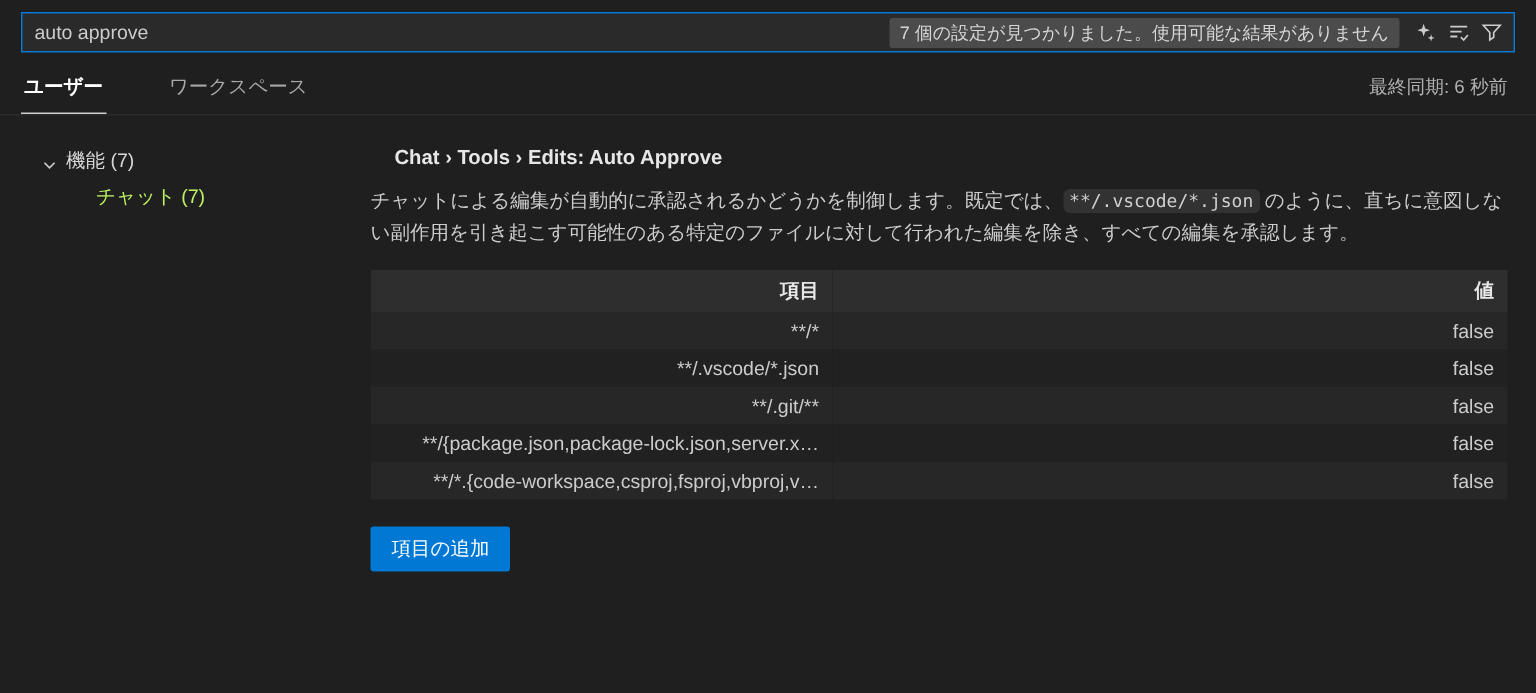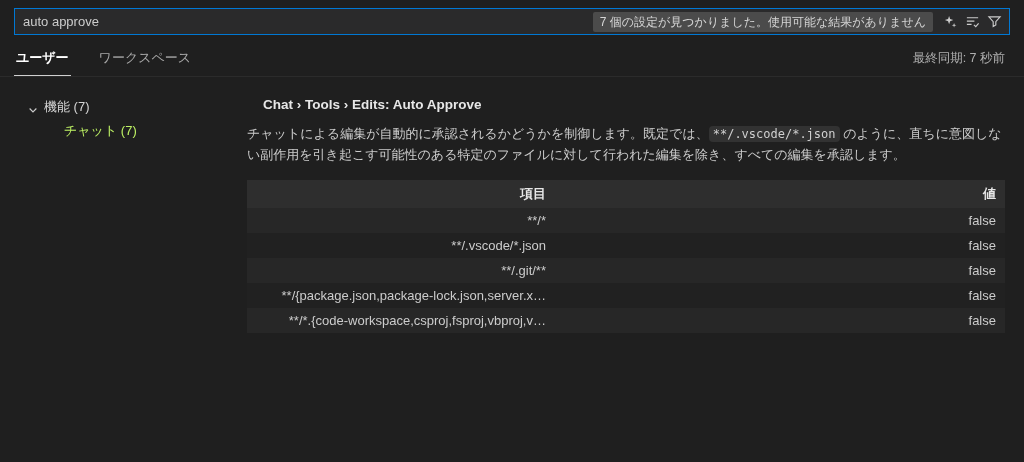--- a/index.html
+++ b/index.html
@@ -43,21 +43,21 @@
   }
   .icon-btn svg { display: block; }
 
   
   .tab-row {
     display: flex; align-items: stretch;
     padding: 0 19px 0 14px;
     height: 36px;
     border-bottom: 1px solid #2b2b2b;
   }
-  .tabs { display: flex; gap: 26px; text-align: center; }
+  .tabs { display: flex; gap: 40px; text-align: center; }
   .tab {
     display: flex; align-items: center;
     font-size: 13px; color: #a8a8a8; cursor: pointer;
     border-bottom: 1px solid transparent;
     padding: 0 2px;
   }
   .tab.active { color: #ffffff; font-weight: bold; border-bottom: 1px solid #d0d0d0; }
   .sync { margin-left: auto; display: flex; align-items: center; font-size: 12.5px; color: #b0b0b0; }
 
   
@@ -124,21 +124,21 @@
         </svg>
       </button>
     </div>
   </div>
 
   <div class="tab-row">
     <div class="tabs">
       <div class="tab active">ユーザー</div>
       <div class="tab">ワークスペース</div>
     </div>
-    <div class="sync">最終同期: 7 秒前</div>
+    <div class="sync">最終同期: 6 秒前</div>
   </div>
 
   <div class="page-body">
 
     <aside class="toc">
       <div class="toc-item root">
         <span class="chev">
           <svg width="12" height="12" viewBox="0 0 16 16" fill="none" stroke="#cccccc" stroke-width="1.5">
             <path d="M3.5 6l4.5 4.5L12.5 6"></path>
           </svg>
@@ -180,15 +180,16 @@
             <td>**/{package.json,package-lock.json,server.x…</td>
             <td>false</td>
           </tr>
           <tr>
             <td>**/*.{code-workspace,csproj,fsproj,vbproj,v…</td>
             <td>false</td>
           </tr>
         </tbody>
       </table>
 
+      <button class="add-btn">項目の追加</button>
     </main>
   </div>
 </div>
 
 </body></html>

